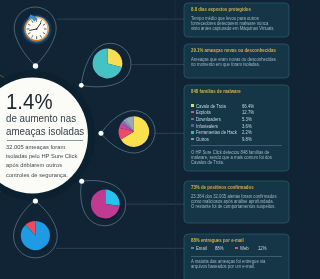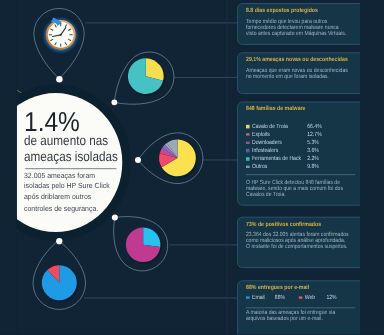--- a/index.html
+++ b/index.html
@@ -1,18 +1,18 @@
 <!DOCTYPE html>
 <html><head>
 <meta charset="utf-8">
 <style>
   html,body{margin:0;padding:0;}
   body{width:300px;height:279px;overflow:hidden;background:#112436;
        font-family:"Liberation Sans",sans-serif;}
-  #stage{position:relative;width:300px;height:279px;overflow:hidden;background:#112436;margin-left:14px;}
+  #stage{position:relative;width:300px;height:279px;overflow:hidden;background:#112436;}
   .layer{position:absolute;left:0;top:0;width:300px;height:279px;}
   .ui{position:absolute;left:0;top:0;width:300px;height:279px;}
 
   .cnd{transform-origin:0 0;}
   .card-title{position:absolute;color:#d2ae4e;font-size:5px;font-weight:bold;
               white-space:nowrap;line-height:1;transform:scaleX(0.87);}
   .card-body{position:absolute;color:#9fb4c4;font-size:5px;white-space:nowrap;
              line-height:1;transform:scaleX(0.85);}
 
   .lsw{position:absolute;width:2.6px;height:2.6px;}

